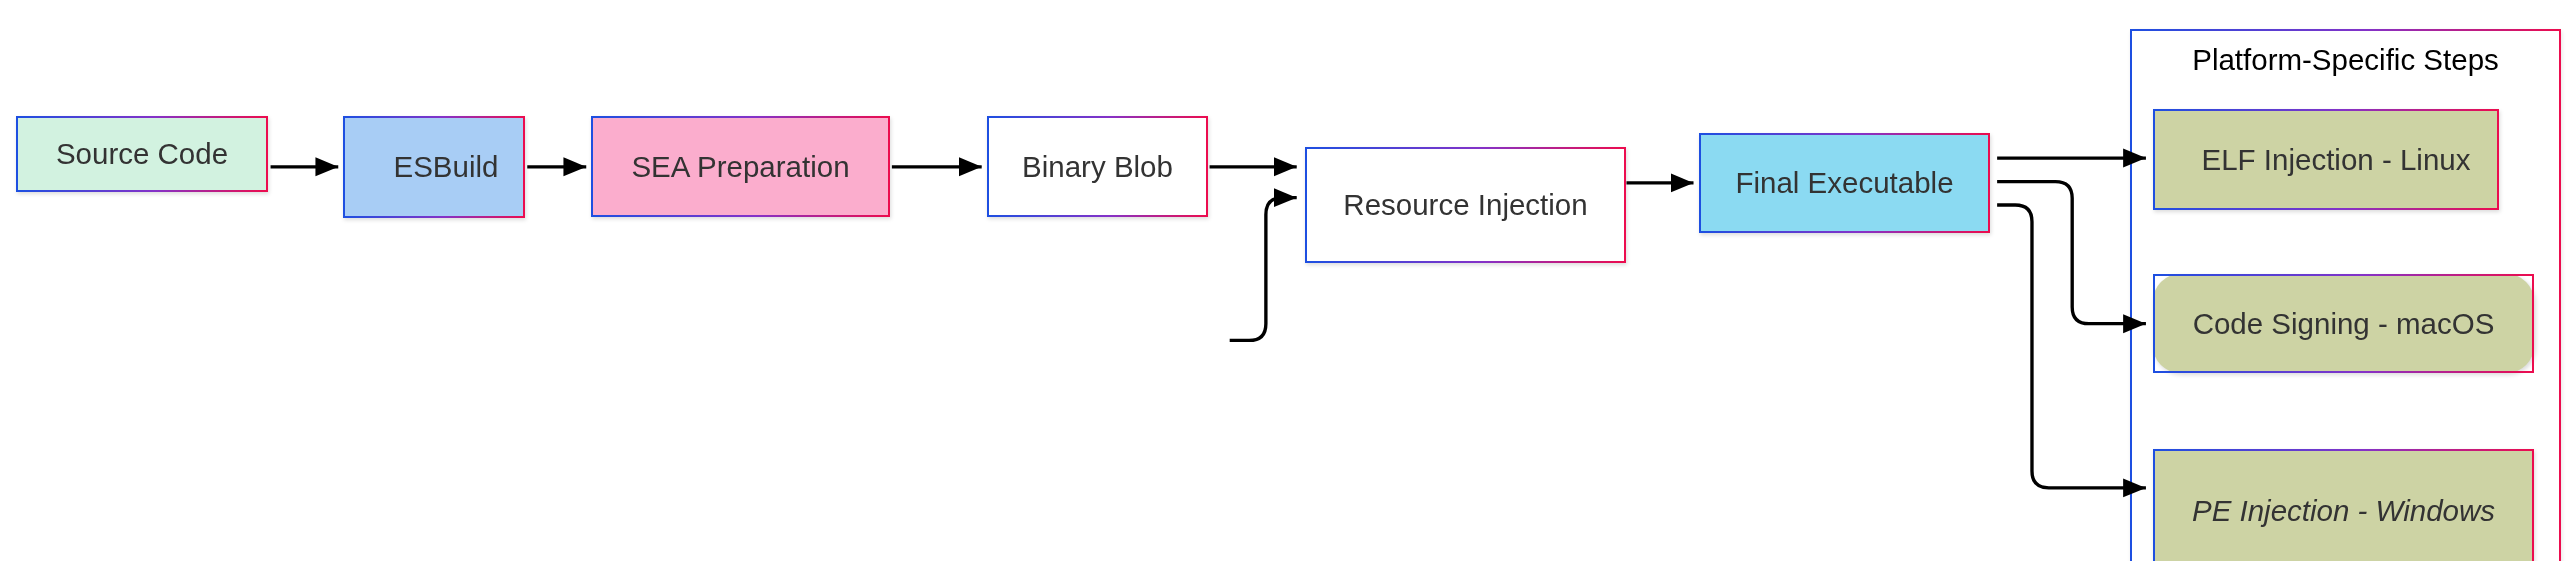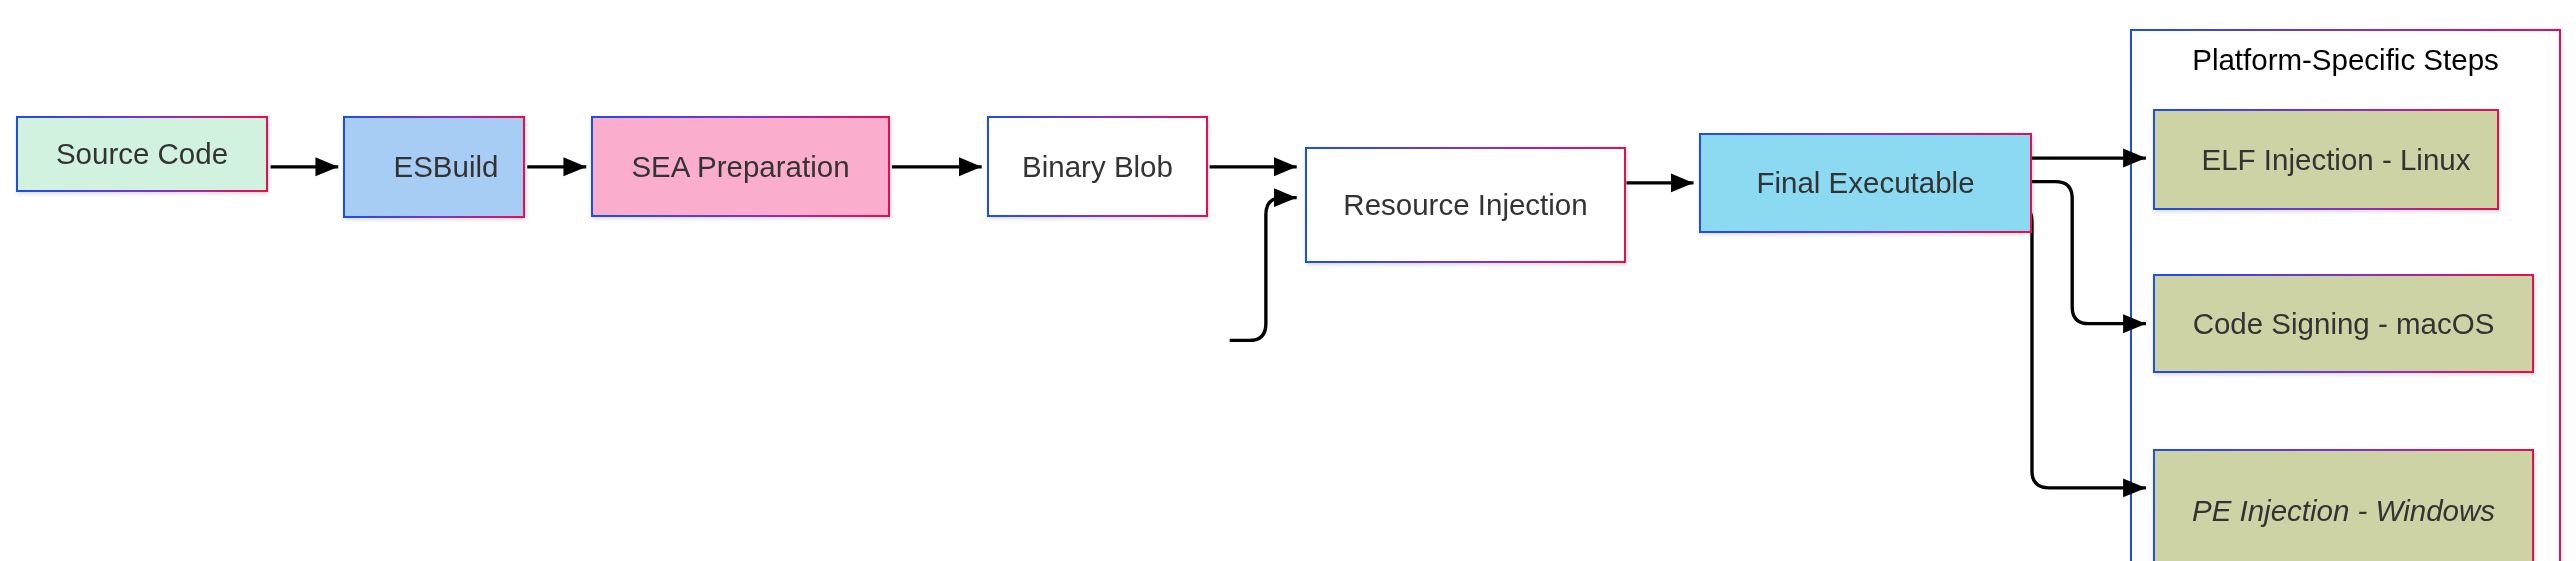--- a/index.html
+++ b/index.html
@@ -105,29 +105,29 @@
 
   <div class="node fill-white" style="left:987px; top:104px; width:221px; height:101px;">
     <span>Binary Blob</span>
   </div>
 
 
   <div class="node fill-white" style="left:1305px; top:135px; width:321px; height:116px;">
     <span>Resource Injection</span>
   </div>
 
-  <div class="node fill-sky" style="left:1699px; top:121px; width:333px; height:100px;">
+  <div class="node fill-sky" style="left:1699px; top:121px; width:291px; height:100px;">
     <span>Final Executable</span>
   </div>
 
   <div class="node fill-olive" style="left:2153px; top:97px; width:346px; height:101px;padding-left:20px;">
     <span>ELF Injection - Linux</span>
   </div>
 
-  <div class="node fill-olive" style="left:2153px; top:262px; width:381px; height:99px;">
+  <div class="node fill-olive" style="left:2153px; top:262px; width:381px; height:99px;border-radius:27px;">
     <span>Code Signing - macOS</span>
   </div>
 
   <div class="node fill-olive" style="left:2153px; top:437px; width:381px; height:123px;font-style:italic;">
     <span>PE Injection - Windows</span>
   </div>
 
 </div>
 
 

